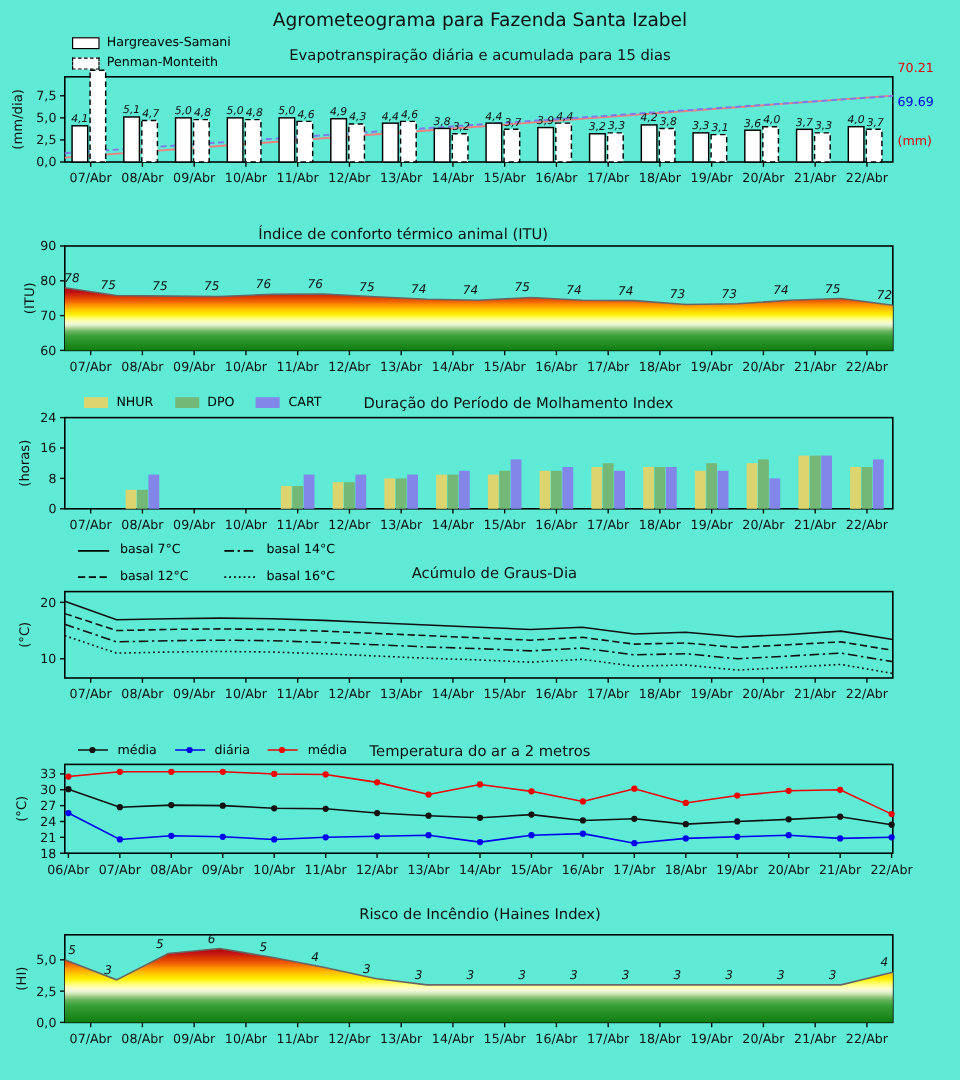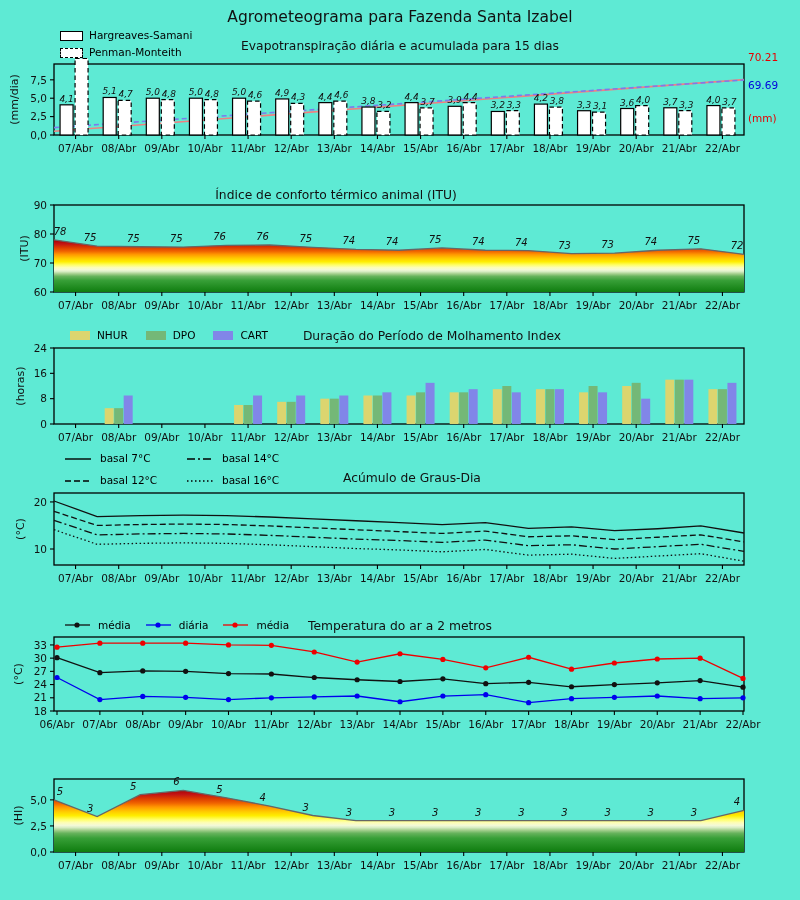--- a/index.html
+++ b/index.html
@@ -95,20 +95,21 @@
     <span class="item">
         <svg width="27" height="10">
           <line x1="1" y1="5" x2="26" y2="5" stroke="#ee0000" stroke-width="1.3"></line>
           <circle cx="13" cy="5" r="2.6" fill="#ee0000"></circle>
         </svg>
         <span>média</span>
       </span>
   </div>
   <div class="ctitle" style="top:619px;left:0;width:800px;">Temperatura do ar a 2 metros</div>
 
+  <div class="ctitle" style="top:755px;left:0;width:800px;">Risco de Incêndio (Haines Index)</div>
 
   <svg class="layer" id="plots" width="800" height="900" viewBox="0 0 800 900">
       <rect x="54" y="64" width="690" height="71" fill="none" stroke="#000" stroke-width="1.3"></rect>
       <line x1="75.5625" y1="135" x2="75.5625" y2="139" stroke="#000" stroke-width="1.1"></line>
       <text x="75.5625" y="152" text-anchor="middle" font-size="10.5" fill="#111">07/Abr</text>
       <line x1="118.6875" y1="135" x2="118.6875" y2="139" stroke="#000" stroke-width="1.1"></line>
       <text x="118.6875" y="152" text-anchor="middle" font-size="10.5" fill="#111">08/Abr</text>
       <line x1="161.8125" y1="135" x2="161.8125" y2="139" stroke="#000" stroke-width="1.1"></line>
       <text x="161.8125" y="152" text-anchor="middle" font-size="10.5" fill="#111">09/Abr</text>
       <line x1="204.9375" y1="135" x2="204.9375" y2="139" stroke="#000" stroke-width="1.1"></line>

